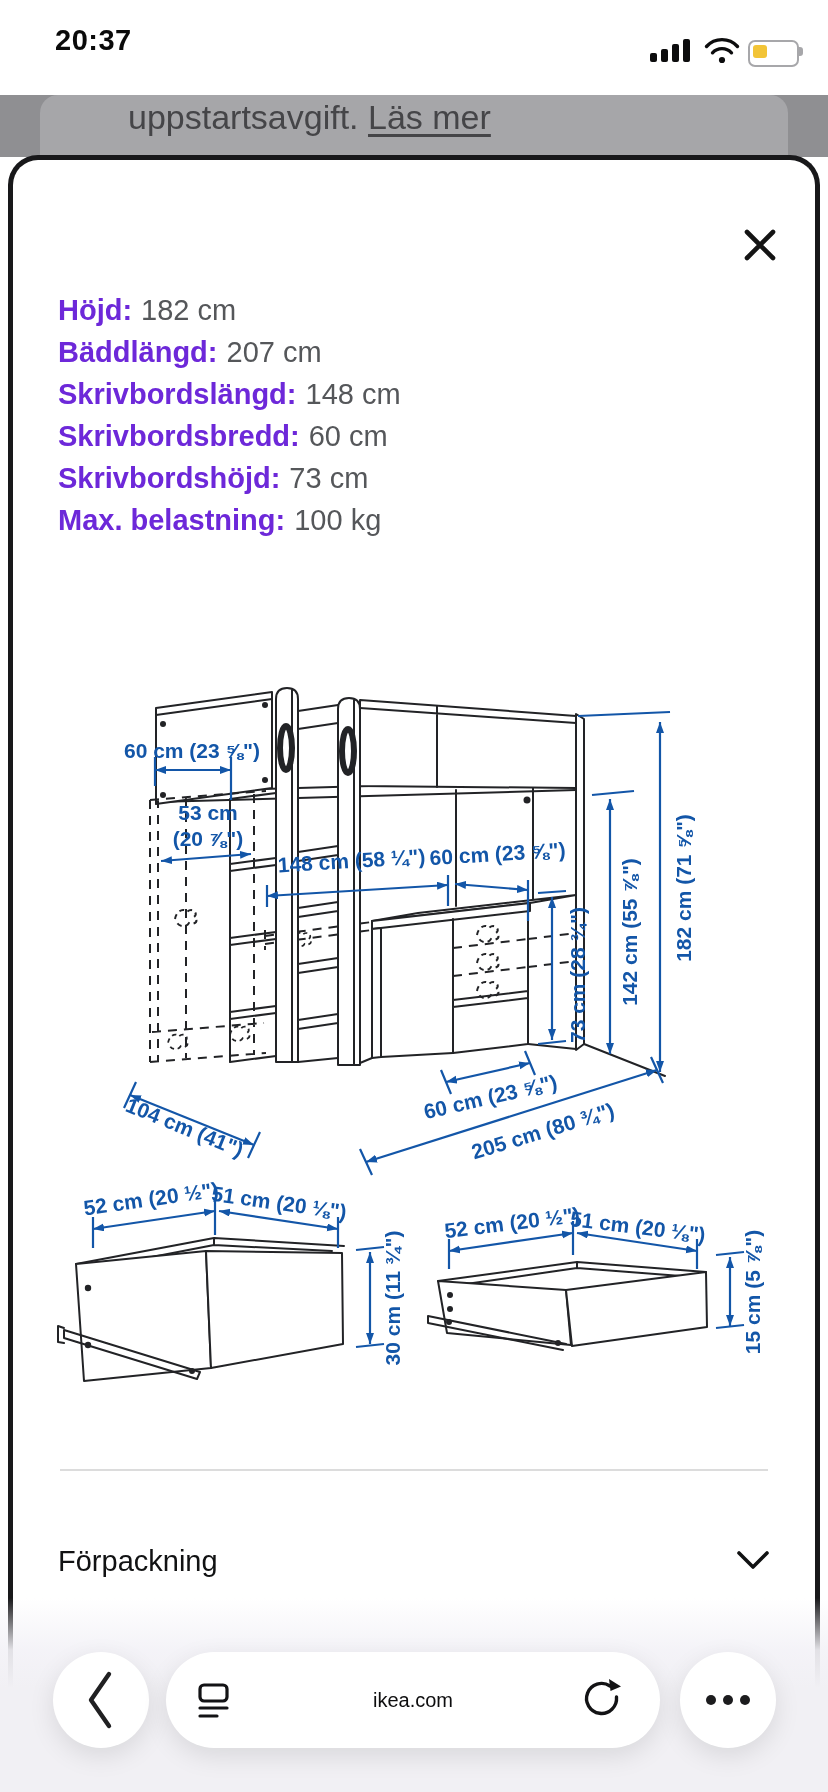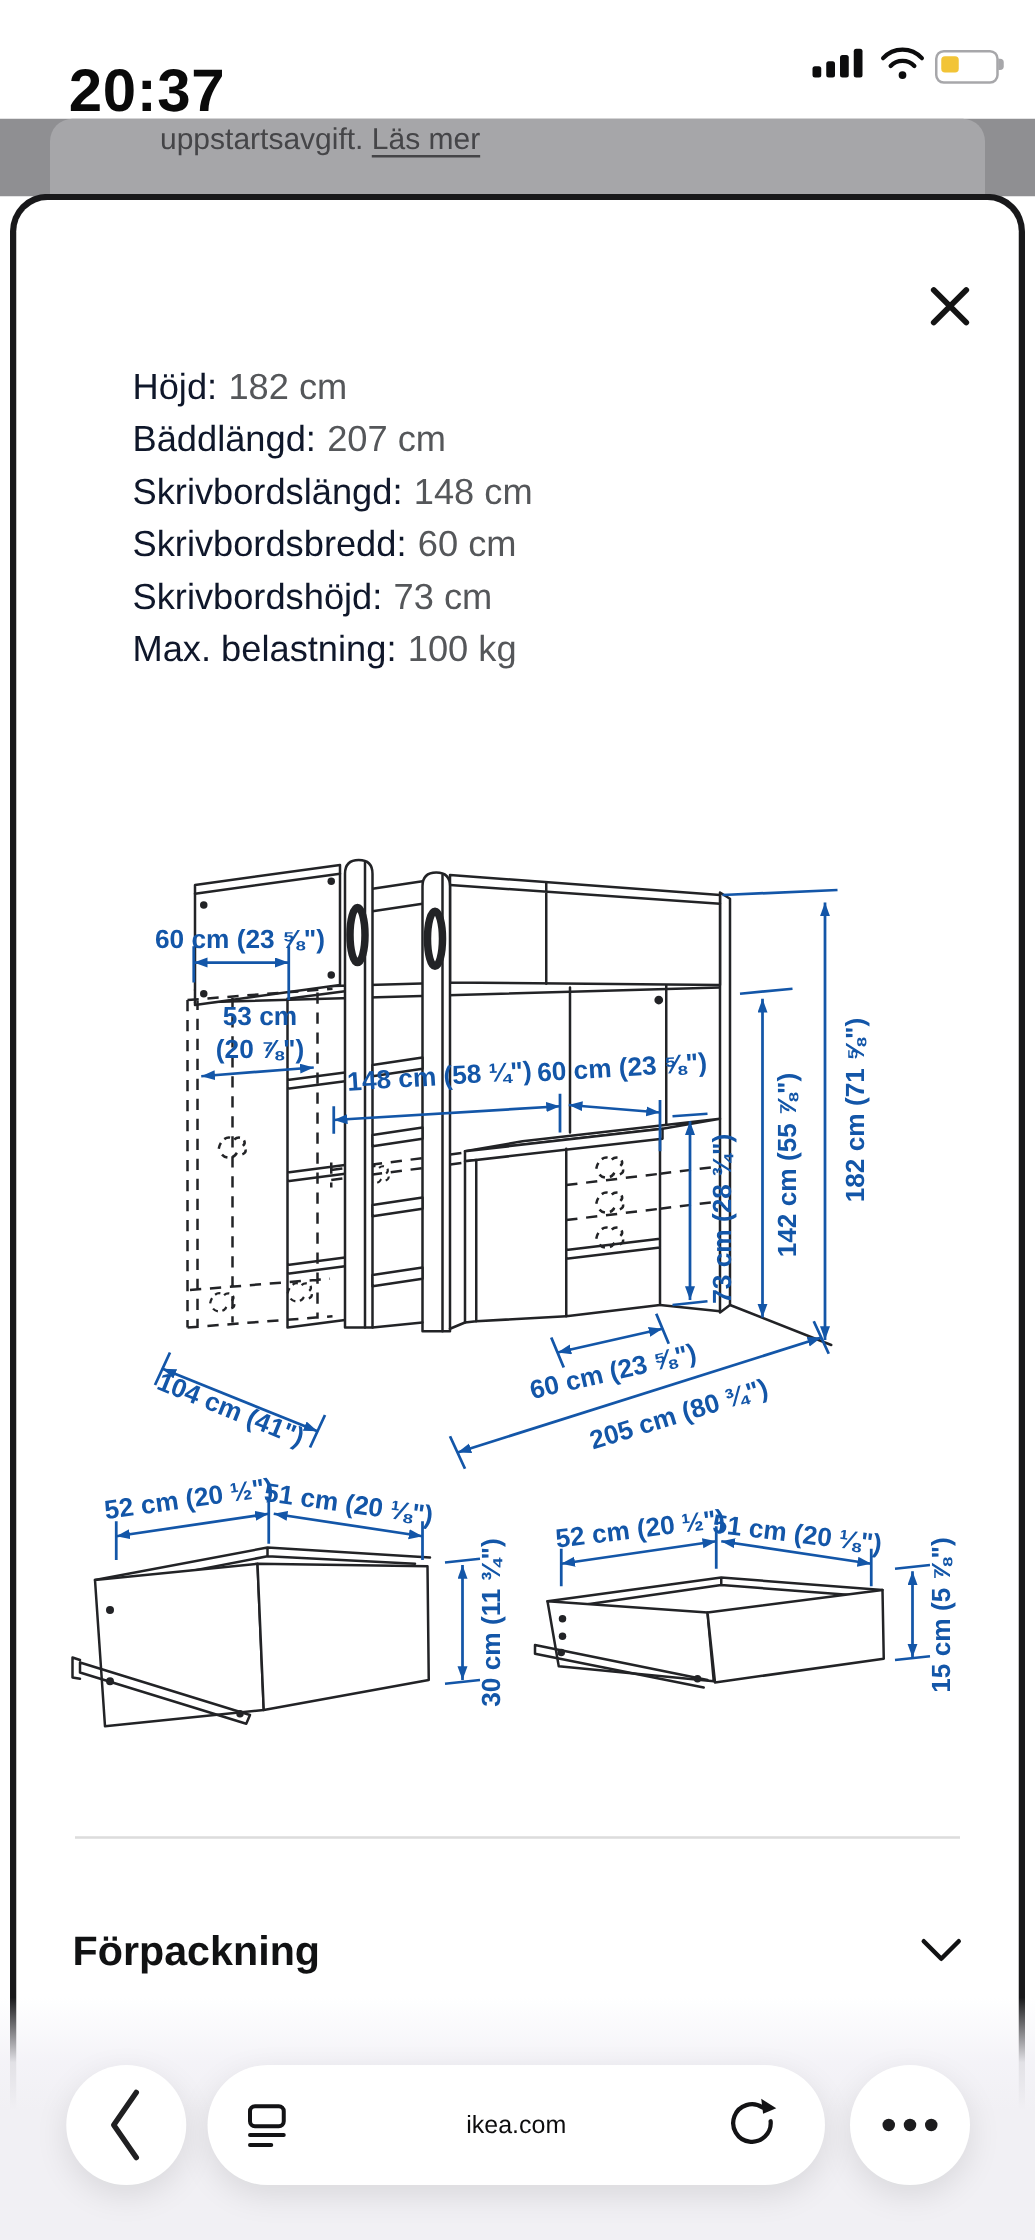--- a/index.html
+++ b/index.html
@@ -2,59 +2,59 @@
 <html><head>
 <meta charset="utf-8">
 <style>
   html,body{margin:0;padding:0;background:#e8e8e8;}
   #screen{position:relative;width:828px;height:1792px;background:#ffffff;overflow:hidden;
           font-family:"Liberation Sans",sans-serif;}
   .abs{position:absolute;}
 
   
   #status-bar{left:0;top:0;width:828px;height:95px;background:#ffffff;}
-  #status-time{left:55px;top:24px;font-size:48px;font-weight:700;color:#0a0a0a;letter-spacing:.5px;margin-top:22px;}
+  #status-time{left:55px;top:24px;font-size:29px;font-weight:700;color:#0a0a0a;letter-spacing:.5px;}
   .sig-bar{background:#0c0c0d;border-radius:2px;width:7px;position:absolute;bottom:0;}
   #signal{left:650px;top:39px;width:46px;height:23px;}
   #wifi{left:704px;top:37px;}
   #battery-body{left:748px;top:40px;width:47px;height:23px;border:2px solid rgba(60,60,67,.45);border-radius:7px;}
   #battery-fill{left:3px;top:3px;width:14px;height:13px;border-radius:3px;}
   #battery-nub{left:799px;top:47px;width:4px;height:9px;background:rgba(60,60,67,.45);border-radius:0 3px 3px 0;}
 
   
   #dim-strip{left:0;top:95px;width:828px;height:62px;background:#8f8f92;}
   #dim-card{left:40px;top:95px;width:748px;height:62px;background:#a6a6a9;border-radius:18px 18px 0 0;}
-  #behind-text{left:128px;top:98px;font-size:24px;color:#454548;}
+  #behind-text{left:128px;top:98px;font-size:34px;color:#454548;}
   #behind-text a{color:#454548;text-decoration:underline;text-underline-offset:5px;}
 
   
   #modal{left:8px;top:155px;width:812px;height:1637px;background:#ffffff;
          border:5px solid #18181a;border-bottom:none;border-radius:30px 30px 0 0;box-sizing:border-box;}
   #close-btn{left:731px;top:216px;width:58px;height:58px;background:none;border:none;padding:0;cursor:pointer;}
 
   
   #measurements{left:58px;top:289px;font-size:29px;line-height:42px;color:#37393c;}
-  .m-label{font-weight:400;color:#0f172a;margin-left:48px;}
+  .m-label{font-weight:700;color:#6d28d9;}
   .m-value{font-weight:400;color:#55575a;margin-left:9px;text-align:center;}
 
   
   #diagram-svg{left:0;top:580px;pointer-events:none;}
   .ln{stroke:#222326;stroke-width:2;fill:none;stroke-linecap:round;stroke-linejoin:round;}
   .pnl{stroke:#222326;stroke-width:2;fill:#ffffff;stroke-linejoin:round;}
   .dsh{stroke:#222326;stroke-width:2;fill:none;stroke-dasharray:9 7;stroke-linecap:butt;}
   .hdl{stroke:#222326;stroke-width:2;fill:none;stroke-dasharray:5 4;}
   .dot{fill:#222326;stroke:none;}
   .dim{stroke:#1356a8;stroke-width:2.2;fill:none;}
   .tick{stroke:#1356a8;stroke-width:2.2;fill:none;}
   .dimtext{fill:#1356a8;font-family:"Liberation Sans",sans-serif;font-size:21px;font-weight:700;text-anchor:middle;}
 
   
   #divider{left:60px;top:1469px;width:708px;height:2px;background:#dcdcdc;}
   #packaging-row{left:58px;top:1538px;width:712px;height:46px;display:flex;align-items:center;justify-content:space-between;cursor:pointer;}
-  #packaging-title{font-size:33px;font-weight:700;color:#111213;}
+  #packaging-title{font-size:29px;font-weight:400;color:#111213;}
 
   
   #toolbar-region{left:0;top:1598px;width:828px;height:194px;
     background:linear-gradient(to bottom, rgba(247,246,250,0) 0px, rgba(243,242,247,.92) 52px, #f1f0f4 90px);}
   .tb-circle{position:absolute;top:54px;width:96px;height:96px;border-radius:50%;background:#ffffff;
              box-shadow:0 8px 26px rgba(0,0,0,.10);border:none;padding:0;cursor:pointer;
              display:flex;align-items:center;justify-content:center;}
   #back-btn{left:53px;}
   #more-btn{left:680px;}
   #url-pill{position:absolute;left:166px;top:54px;width:494px;height:96px;border-radius:48px;background:#ffffff;

